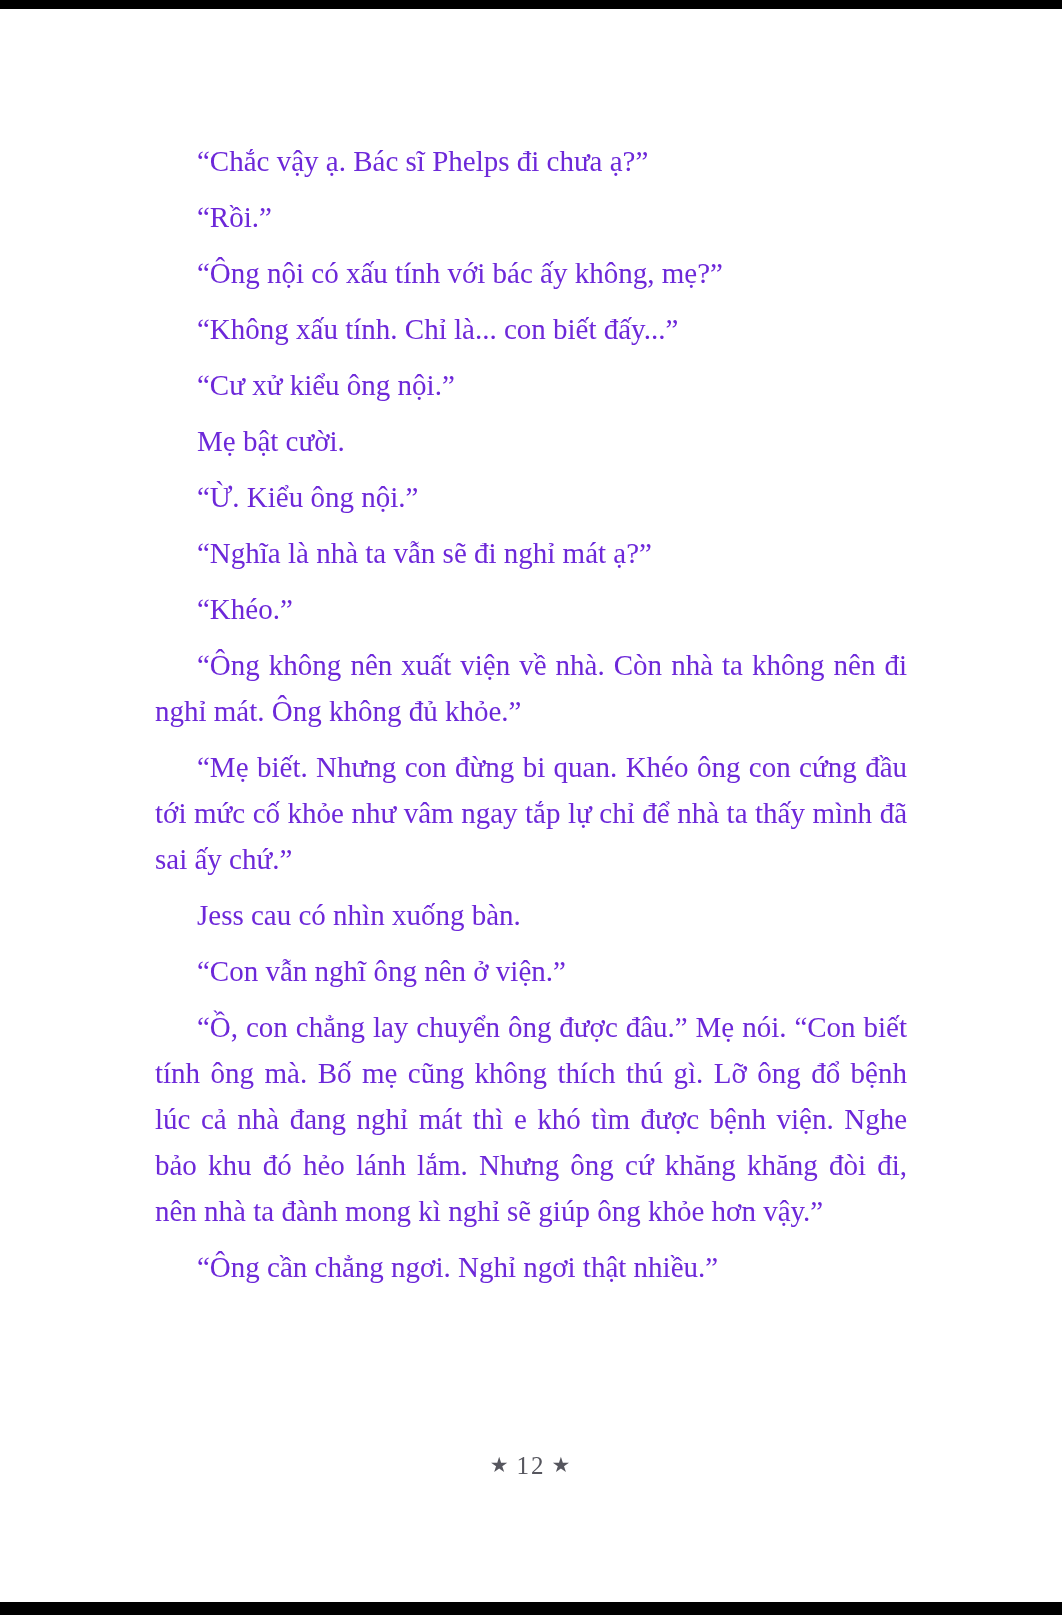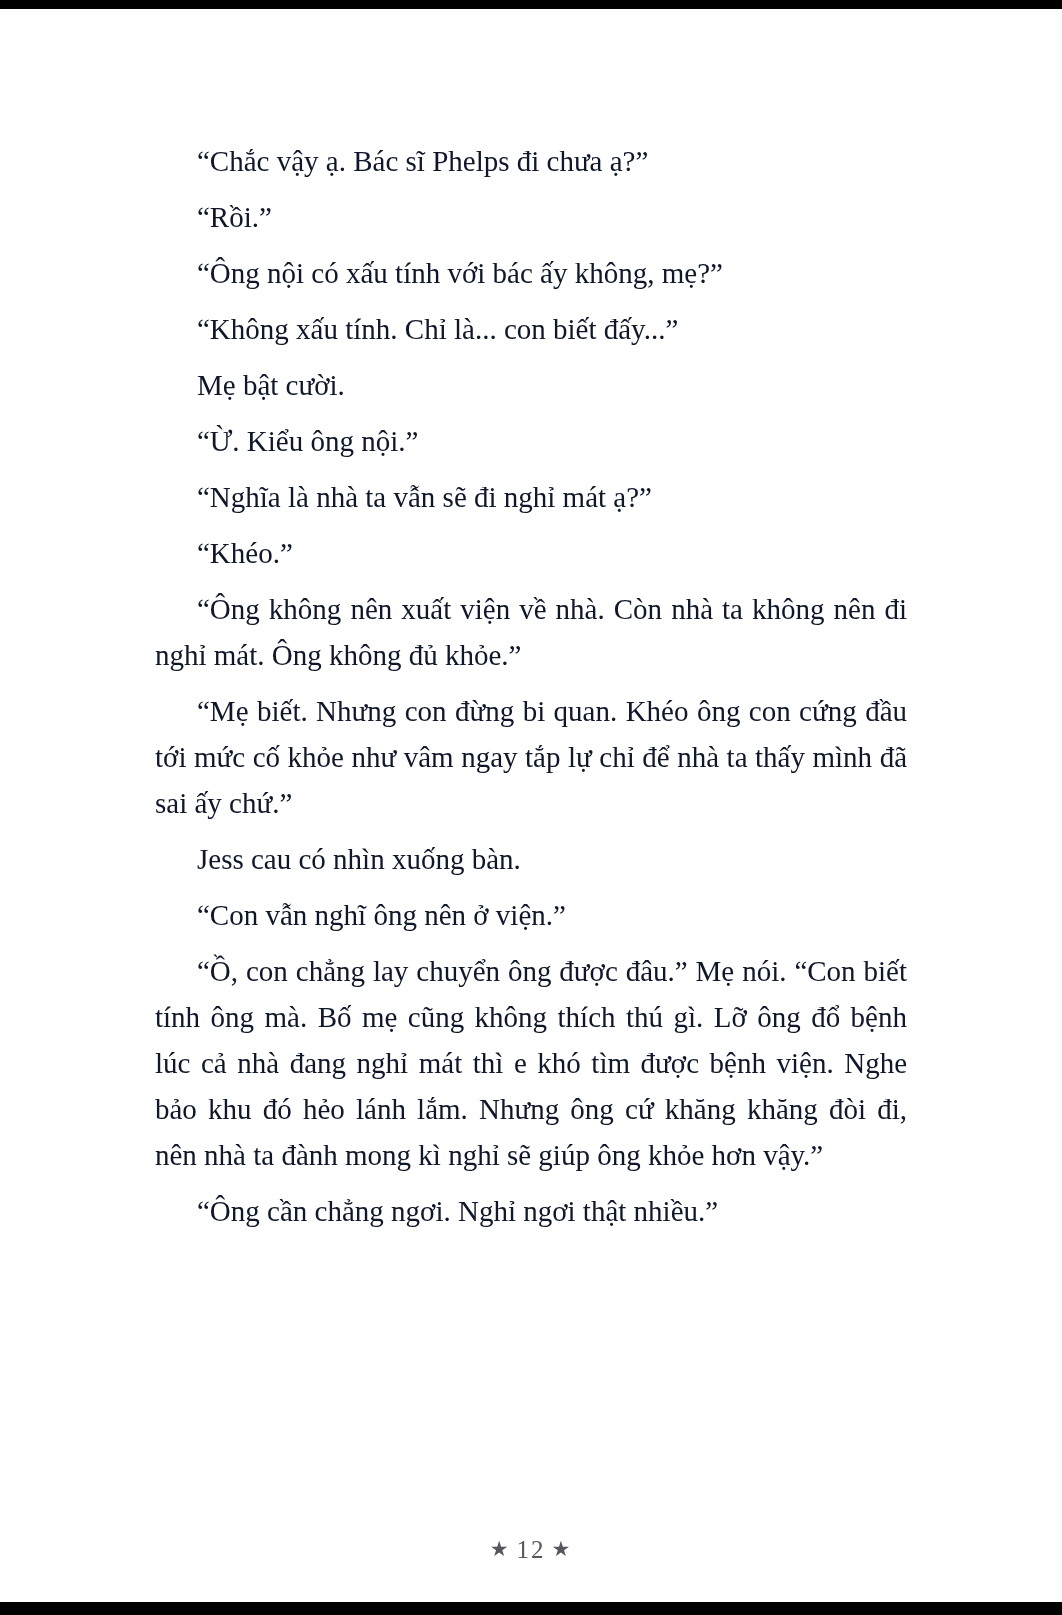--- a/index.html
+++ b/index.html
@@ -22,34 +22,34 @@
     background: #000000;
   }
   .edge-bar.top { top: 0; height: 9px; }
   .edge-bar.bottom { bottom: 0; height: 13px; }
 
   .text-block {
     position: absolute;
     left: 155px;
     top: 138px;
     width: 752px;
-    color: #0f172a;
+    color: #6d28d9;
     font-size: 29px;
     line-height: 46px;
     text-align: justify;
   }
   .para {
     margin: 0 0 10px 0;
     text-indent: 42px;
   }
 
   .footer {
     position: absolute;
     left: 0;
-    top: 1536px;
+    top: 1452px;
     width: 100%;
     text-align: center;
     font-size: 25px;
     color: #56565e;
     letter-spacing: 2px;
   }
   .footer .star {
     color: #56565e;
     font-size: 21px;
     position: relative;
@@ -65,20 +65,21 @@
 
 <div class="page">
 
   <div class="edge-bar top"></div>
 
   <div class="text-block">
     <p class="para">“Chắc vậy ạ. Bác sĩ Phelps đi chưa ạ?”</p>
     <p class="para">“Rồi.”</p>
     <p class="para">“Ông nội có xấu tính với bác ấy không, mẹ?”</p>
     <p class="para">“Không xấu tính. Chỉ là... con biết đấy...”</p>
+    <p class="para">“Cư xử kiểu ông nội.”</p>
     <p class="para">Mẹ bật cười.</p>
     <p class="para">“Ừ. Kiểu ông nội.”</p>
     <p class="para">“Nghĩa là nhà ta vẫn sẽ đi nghỉ mát ạ?”</p>
     <p class="para">“Khéo.”</p>
     <p class="para">“Ông không nên xuất viện về nhà. Còn nhà ta không nên đi nghỉ mát. Ông không đủ khỏe.”</p>
     <p class="para">“Mẹ biết. Nhưng con đừng bi quan. Khéo ông con cứng đầu tới mức cố khỏe như vâm ngay tắp lự chỉ để nhà ta thấy mình đã sai ấy chứ.”</p>
     <p class="para">Jess cau có nhìn xuống bàn.</p>
     <p class="para">“Con vẫn nghĩ ông nên ở viện.”</p>
     <p class="para">“Ồ, con chẳng lay chuyển ông được đâu.” Mẹ nói. “Con biết tính ông mà. Bố mẹ cũng không thích thú gì. Lỡ ông đổ bệnh lúc cả nhà đang nghỉ mát thì e khó tìm được bệnh viện. Nghe bảo khu đó hẻo lánh lắm. Nhưng ông cứ khăng khăng đòi đi, nên nhà ta đành mong kì nghỉ sẽ giúp ông khỏe hơn vậy.”</p>
     <p class="para">“Ông cần chẳng ngơi. Nghỉ ngơi thật nhiều.”</p>

